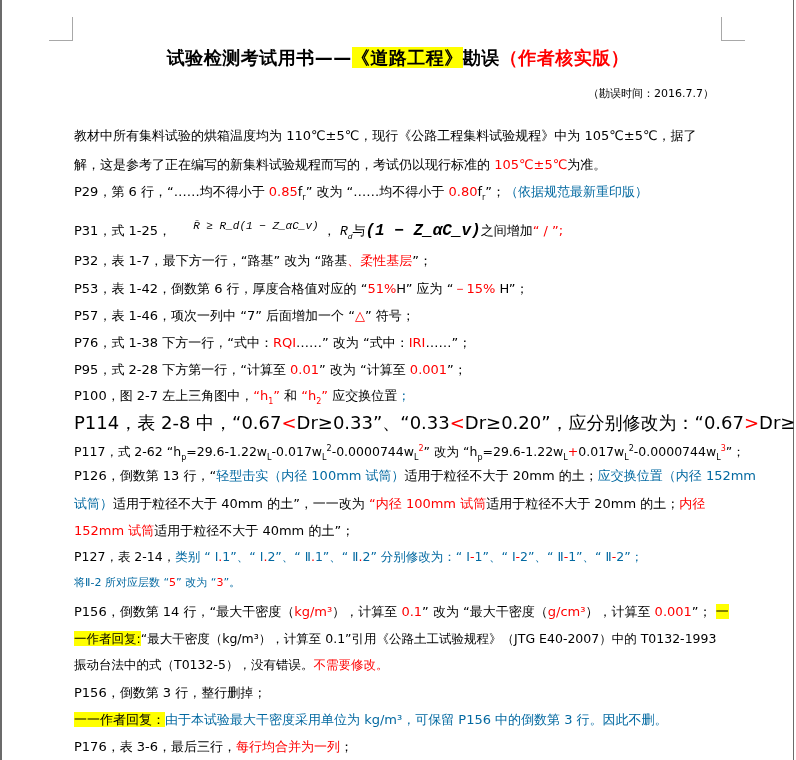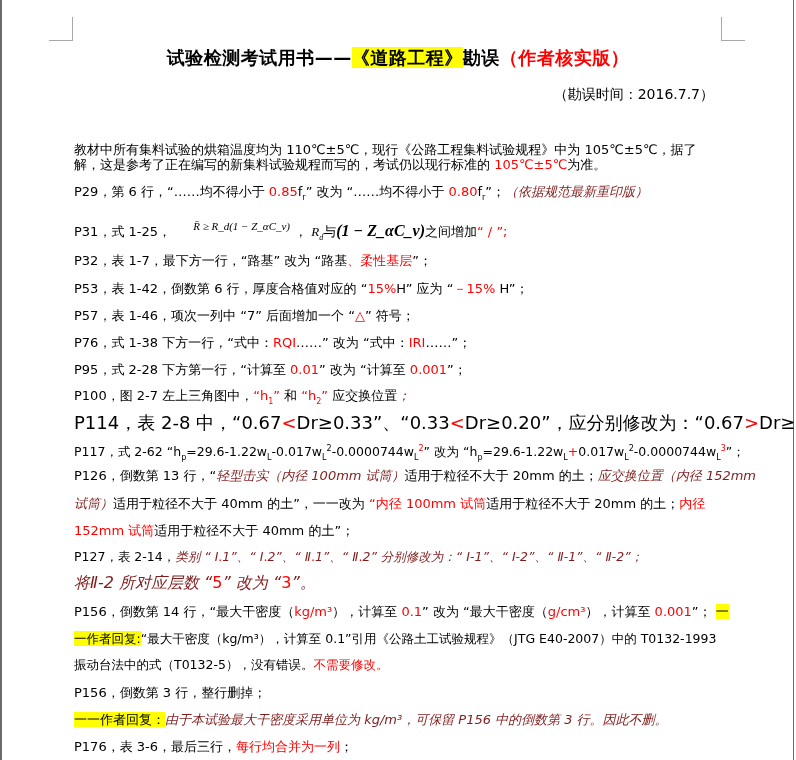--- a/index.html
+++ b/index.html
@@ -7,62 +7,62 @@
          font-family:"DejaVu Sans", "Liberation Sans", sans-serif; color:#000; }
   .page-edge-left { position:absolute; left:0; top:0; width:2px; height:760px; background:#6b6b6b; }
   .page-edge-right { position:absolute; left:793px; top:0; width:1px; height:760px; background:#6b6b6b; }
   .corner { position:absolute; border-color:#a8a8a8; border-style:solid; width:23px; height:23px; }
   .corner-tl { left:49px; top:17px; border-width:0 1px 1px 0; }
   .corner-tr { left:721px; top:17px; border-width:0 0 1px 1px; }
   .title { position:absolute; left:0; top:46px; width:796px; text-align:center;
            font-size:18px; font-weight:bold; letter-spacing:0.5px; white-space:nowrap; }
   .hl { background:#ffff00; }
   .red { color:#ff0000; }
-  .blue { color:#7f1d1d;font-style:italic; }
-  .date { position:absolute; right:82px; top:86px; font-size:14px; }
+  .blue { color:#0369a1; }
+  .date { position:absolute; right:82px; top:86px; font-size:11px; }
   .line { position:absolute; left:74px; font-size:13px; white-space:nowrap; line-height:18px; }
-  .math { font-family:Liberation Serif, serif; font-style:italic; }
+  .math { font-family:Liberation Mono, monospace; font-style:italic; }
   .math-small { font-size:11px; }
   .math-big { font-size:16px; font-weight:bold; }
   sub, sup { font-size:8px; }
 </style>
 </head>
 <body>
 
 <div class="page-edge-left"></div>
 <div class="page-edge-right"></div>
 <div class="corner corner-tl"></div>
 <div class="corner corner-tr"></div>
 
 <div class="title">
   <span>试验检测考试用书——</span><span class="hl">《道路工程》</span><span>勘误</span><span class="red">（作者核实版）</span>
 </div>
 
 <div class="date">（勘误时间：2016.7.7）</div>
 
-<div class="line" style="top:141px"><span>教材中所有集料试验的烘箱温度均为 110℃±5℃，现行《公路工程集料试验规程》中为 105℃±5℃，据了</span></div>
+<div class="line" style="top:127px"><span>教材中所有集料试验的烘箱温度均为 110℃±5℃，现行《公路工程集料试验规程》中为 105℃±5℃，据了</span></div>
 <div class="line" style="top:156px"><span>解，这是参考了正在编写的新集料试验规程而写的，考试仍以现行标准的 </span><span class="red">105℃±5℃</span><span>为准。</span></div>
 
 <div class="line" style="top:183px">
   <span>P29，第 6 行，“……均不得小于 </span><span class="red">0.85</span><span>f</span><sub>r</sub><span>” 改为 “……均不得小于 </span><span class="red">0.80</span><span>f</span><sub>r</sub><span>”；</span><span class="blue">（依据规范最新重印版）</span>
 </div>
 
 <div class="line" style="top:222px">
   <span>P31，式 1-25，</span>
   <span class="math math-small" style="margin-left:18px;position:relative;top:-6px">R̄ ≥ R_d(1 − Z_αC_v)</span>
   <span>，</span>
   <span class="math">R</span><sub class="math">d</sub><span>与</span><span class="math math-big">(1 − Z_αC_v)</span><span>之间增加</span><span class="red">“ / ”;</span>
 </div>
 
 <div class="line" style="top:252px">
   <span>P32，表 1-7，最下方一行，“路基” 改为 “路基</span><span class="red">、柔性基层</span><span>”；</span>
 </div>
 
 <div class="line" style="top:280px">
-  <span>P53，表 1-42，倒数第 6 行，厚度合格值对应的 “</span><span class="red">15%</span><span>H” 应为 “</span><span class="red">－15%</span><span> H”；</span>
+  <span>P53，表 1-42，倒数第 6 行，厚度合格值对应的 “</span><span class="red">51%</span><span>H” 应为 “</span><span class="red">－15%</span><span> H”；</span>
 </div>
 
 <div class="line" style="top:307px">
   <span>P57，表 1-46，项次一列中 “7” 后面增加一个 “</span><span class="red">△</span><span>” 符号；</span>
 </div>
 
 <div class="line" style="top:334px">
   <span>P76，式 1-38 下方一行，“式中：</span><span class="red">RQI</span><span>……” 改为 “式中：</span><span class="red">IRI</span><span>……”；</span>
 </div>
 
@@ -88,21 +88,21 @@
 <div class="line" style="top:495px">
   <span class="blue">试筒）</span><span>适用于粒径不大于 40mm 的土”，一一改为 </span><span class="red">“内径 100mm 试筒</span><span>适用于粒径不大于 20mm 的土；</span><span class="red">内径</span>
 </div>
 <div class="line" style="top:522px">
   <span class="red">152mm 试筒</span><span>适用于粒径不大于 40mm 的土”；</span>
 </div>
 
 <div class="line" style="top:548px;font-size:12.5px">
   <span>P127，表 2-14，</span><span class="blue">类别 “ Ⅰ</span><span class="red">.</span><span class="blue">1”、“ Ⅰ</span><span class="red">.</span><span class="blue">2”、“ Ⅱ</span><span class="red">.</span><span class="blue">1”、“ Ⅱ</span><span class="red">.</span><span class="blue">2” 分别修改为：“ Ⅰ</span><span class="red">-</span><span class="blue">1”、“ Ⅰ</span><span class="red">-</span><span class="blue">2”、“ Ⅱ</span><span class="red">-</span><span class="blue">1”、“ Ⅱ</span><span class="red">-</span><span class="blue">2”；</span>
 </div>
-<div class="line" style="top:574px;font-size:16px">
+<div class="line" style="top:574px;font-size:11px">
   <span class="blue">将Ⅱ-2 所对应层数 “</span><span class="red">5</span><span class="blue">” 改为 “</span><span class="red">3</span><span class="blue">”。</span>
 </div>
 
 <div class="line" style="top:603px">
   <span>P156，倒数第 14 行，“最大干密度（</span><span class="red">kg/m³</span><span>），计算至 </span><span class="red">0.1</span><span>” 改为 “最大干密度（</span><span class="red">g/cm³</span><span>），计算至 </span><span class="red">0.001</span><span>”；</span> <span class="hl">一</span>
 </div>
 <div class="line" style="top:630px;font-size:12.5px">
   <span class="hl">一作者回复:</span><span>“最大干密度（kg/m³），计算至 0.1”引用《公路土工试验规程》（JTG E40-2007）中的 T0132-1993</span>
 </div>
 <div class="line" style="top:656px;font-size:12.5px">

